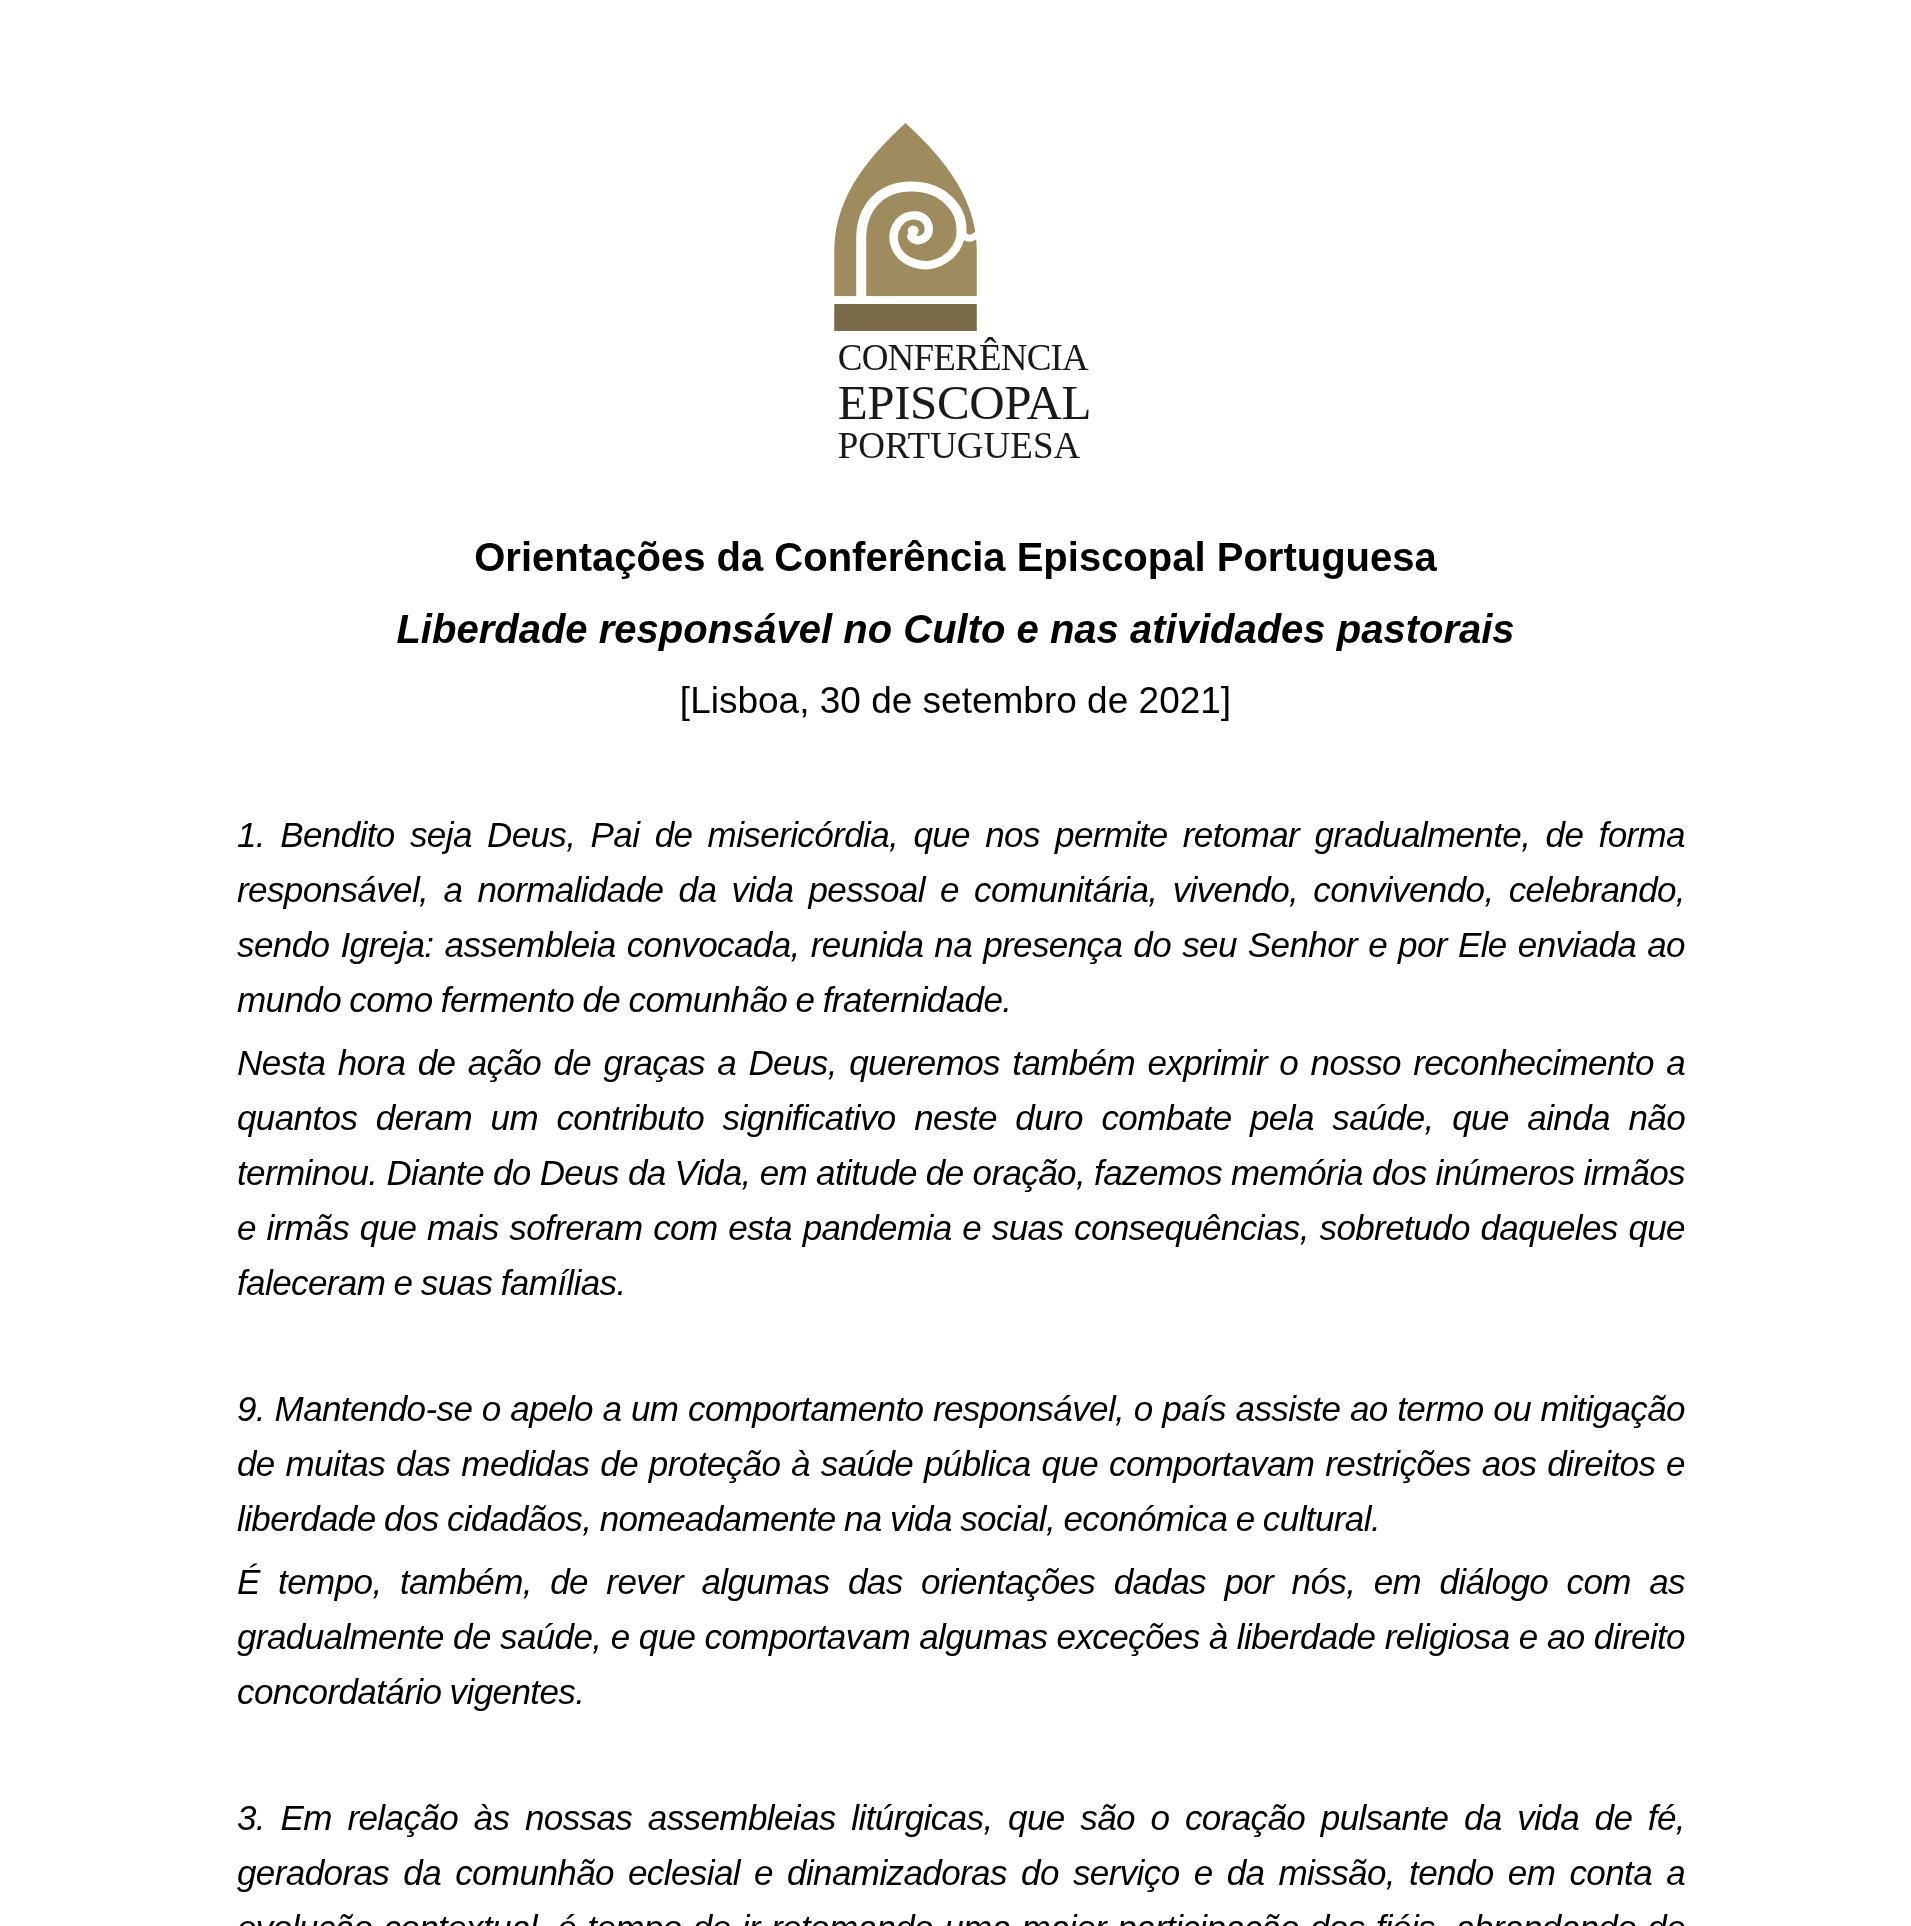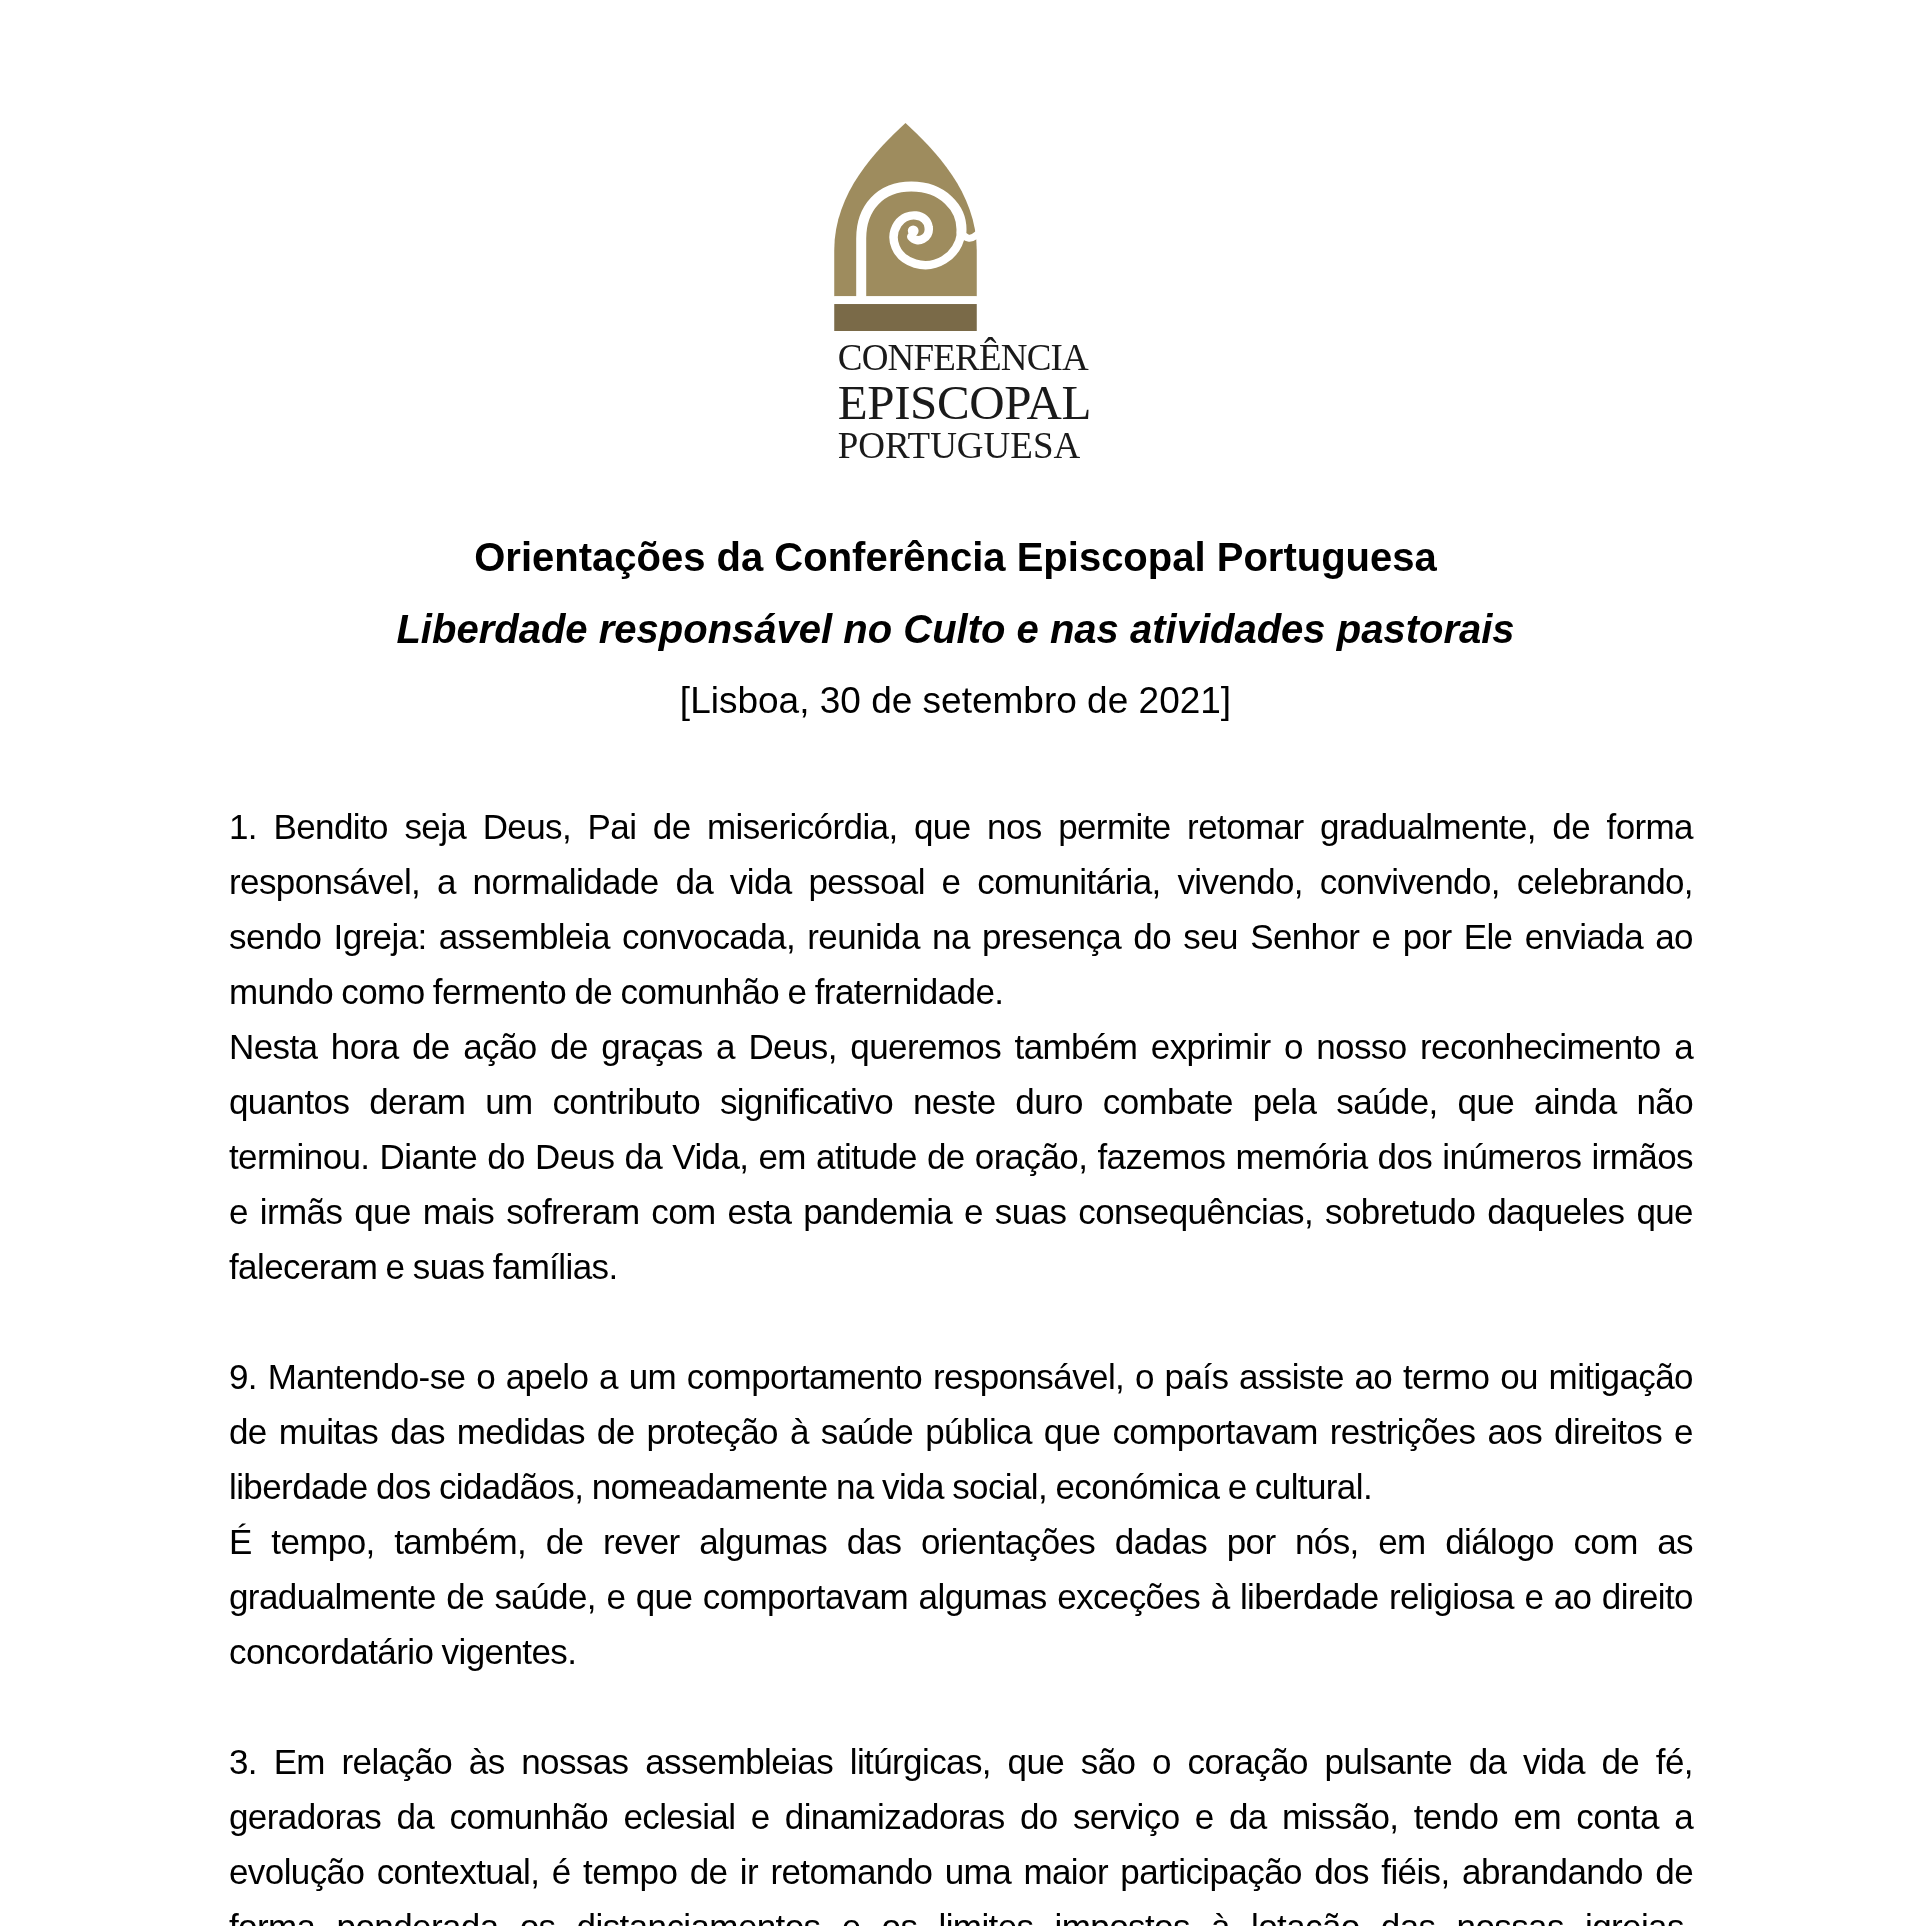--- a/index.html
+++ b/index.html
@@ -80,21 +80,22 @@
       left: 229px;
       top: 799px;
       width: 1464px;
       font-size: 35px;
       line-height: 55px;
       text-align: justify;
       letter-spacing: -0.6px;
       word-spacing: -0.8px;
     }
     .body-text p {
-      margin: 0;
+      margin: 8px;
+      font-style: italic;
     }
     .body-text .gap {
       height: 55px;
     }
   </style>
 </head>
 <body>
 
 <div class="page">
 

